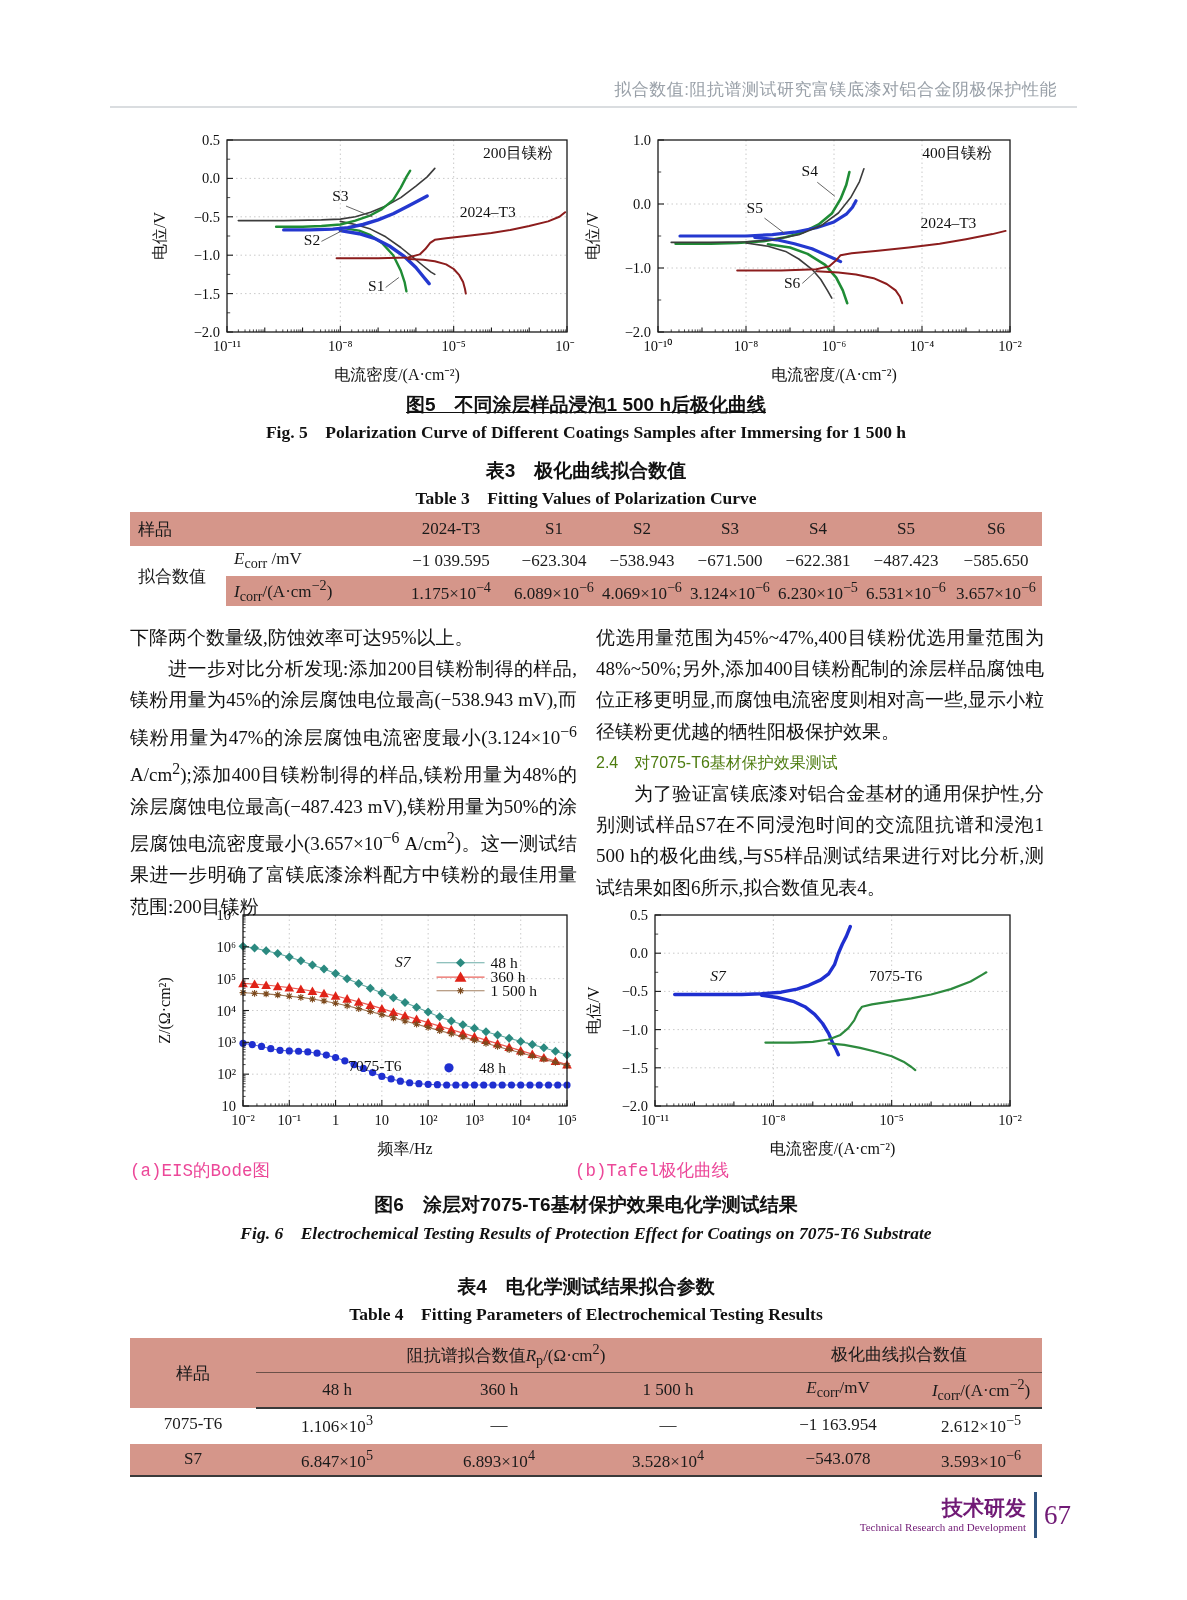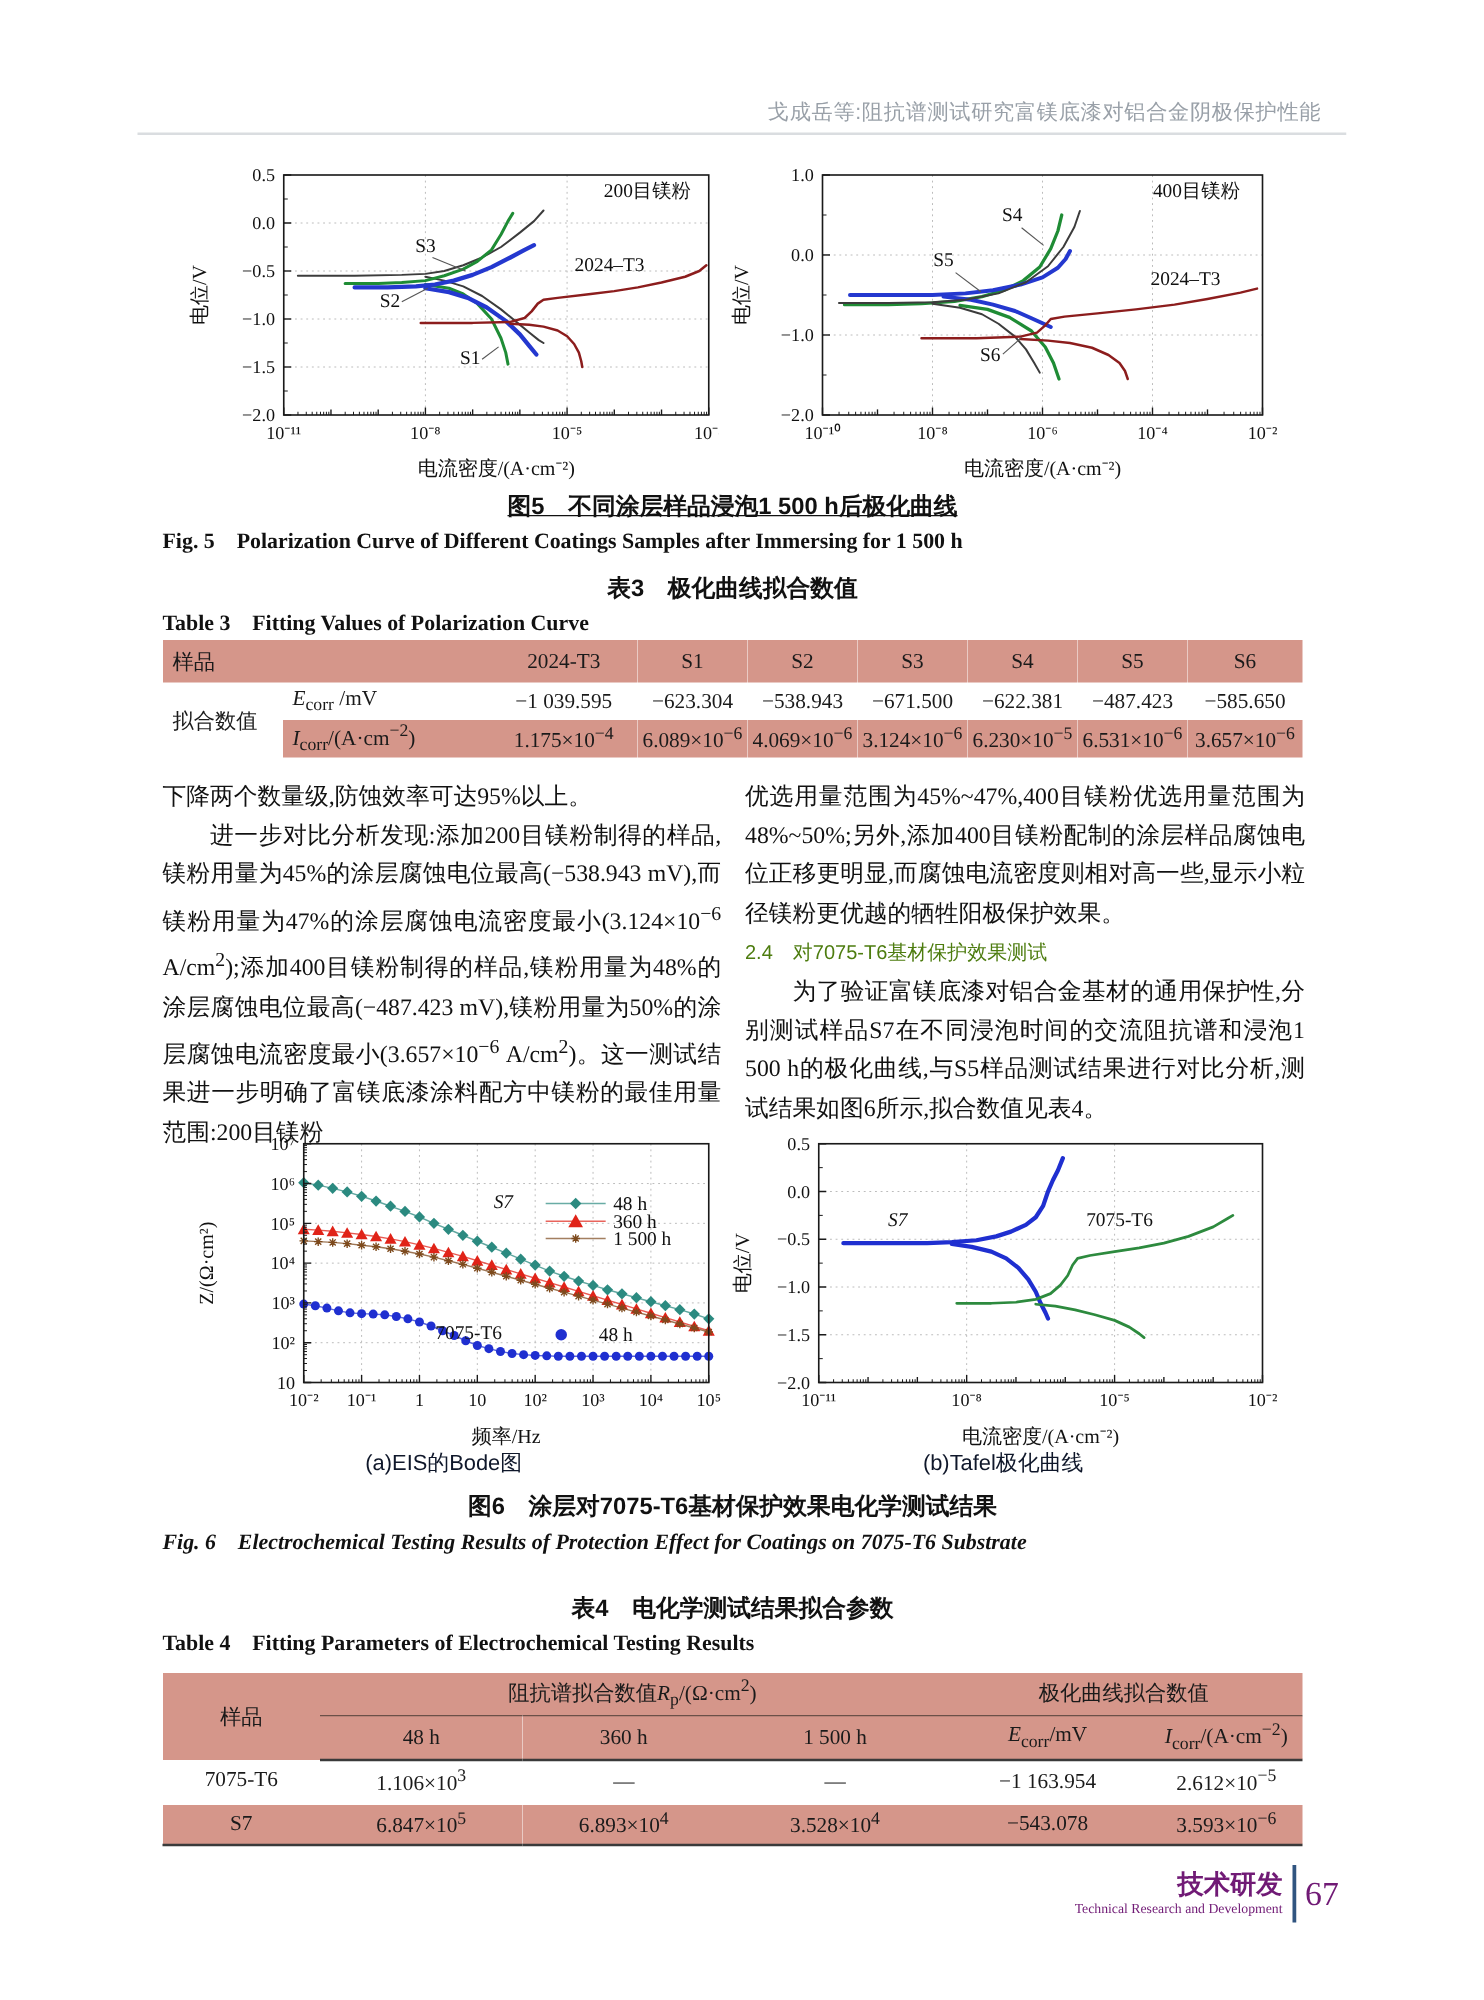--- a/index.html
+++ b/index.html
@@ -6,23 +6,23 @@
   .page{position:relative;width:1187px;height:1600px;background:#ffffff;overflow:hidden;
         font-family:"Liberation Serif",serif;color:#1a1a1a;}
   .abs{position:absolute;}
   
   .running-header{top:78px;left:0;right:130px;text-align:right;font-family:"Liberation Sans",sans-serif;
         font-size:17px;color:#99a0a8;letter-spacing:0.5px;}
   .header-rule{top:106px;left:110px;width:967px;height:2px;background:#dadde0;}
   
   .cap-cn{left:130px;width:912px;text-align:center;font-family:"Liberation Sans",sans-serif;
         font-weight:700;font-size:19px;color:#111;}
-  .cap-en{left:130px;width:912px;font-family:"Liberation Serif",serif;
+  .cap-en{left:130px;width:912px;text-align:center;font-family:"Liberation Serif",serif;
         font-weight:700;font-size:17.5px;color:#111;}
-  .subcap{color:#0f172a;font-size:17.5px;text-align:center;font-family:Liberation Sans, sans-serif;}
+  .subcap{color:#ec4899;font-size:17.5px;text-align:left;font-family:Liberation Mono, monospace;}
   
   table{border-collapse:collapse;table-layout:fixed;font-size:17px;}
   td{padding:0 2px;text-align:center;vertical-align:middle;height:30px;overflow:hidden;white-space:nowrap;}
   .pink{background:#d5968a;}
   .t3{top:512px;left:130px;width:912px;}
   .t3 td.lbl{text-align:left;padding-left:8px;}
   .t4{top:1338px;left:130px;width:912px;}
   .t4 .grp{border-bottom:1px solid #6b5048;}
   .t4 .sub td{border-bottom:2px solid #3a3a3a;}
   .t4 .r2 td{border-top:3px solid #ffffff;border-bottom:2px solid #3a3a3a;}
@@ -45,21 +45,21 @@
   .footer .en{font-family:"Liberation Serif",serif;font-size:11px;line-height:14px;}
   .footer .bar{width:3px;height:46px;background:#315580;margin-right:7px;}
   .footer .num{font-size:27px;font-family:"Liberation Serif",serif;}
 </style>
 </head>
 <body>
 
 <div class="page">
 
   <div class="abs running-header">
-    <span>戈成岳等:阻抗谱测试研究富镁底漆对铝合金阴极保护性能</span>
+    <span>拟合数值:阻抗谱测试研究富镁底漆对铝合金阴极保护性能</span>
   </div>
   <div class="abs header-rule"></div>
 
   <svg id="fig5a" class="abs" style="left:135px;top:126px;" width="440" height="262">
       <line x1="205.33333333333331" y1="14" x2="205.33333333333331" y2="206" stroke="#bcbcbc" stroke-width="0.8" stroke-dasharray="1.5 3"></line>
       <line x1="318.66666666666663" y1="14" x2="318.66666666666663" y2="206" stroke="#bcbcbc" stroke-width="0.8" stroke-dasharray="1.5 3"></line>
       <line x1="92" y1="52.400000000000006" x2="432" y2="52.400000000000006" stroke="#bcbcbc" stroke-width="0.8" stroke-dasharray="1.5 3"></line>
       <line x1="92" y1="90.80000000000001" x2="432" y2="90.80000000000001" stroke="#bcbcbc" stroke-width="0.8" stroke-dasharray="1.5 3"></line>
       <line x1="92" y1="129.2" x2="432" y2="129.2" stroke="#bcbcbc" stroke-width="0.8" stroke-dasharray="1.5 3"></line>
       <line x1="92" y1="167.60000000000002" x2="432" y2="167.60000000000002" stroke="#bcbcbc" stroke-width="0.8" stroke-dasharray="1.5 3"></line>

